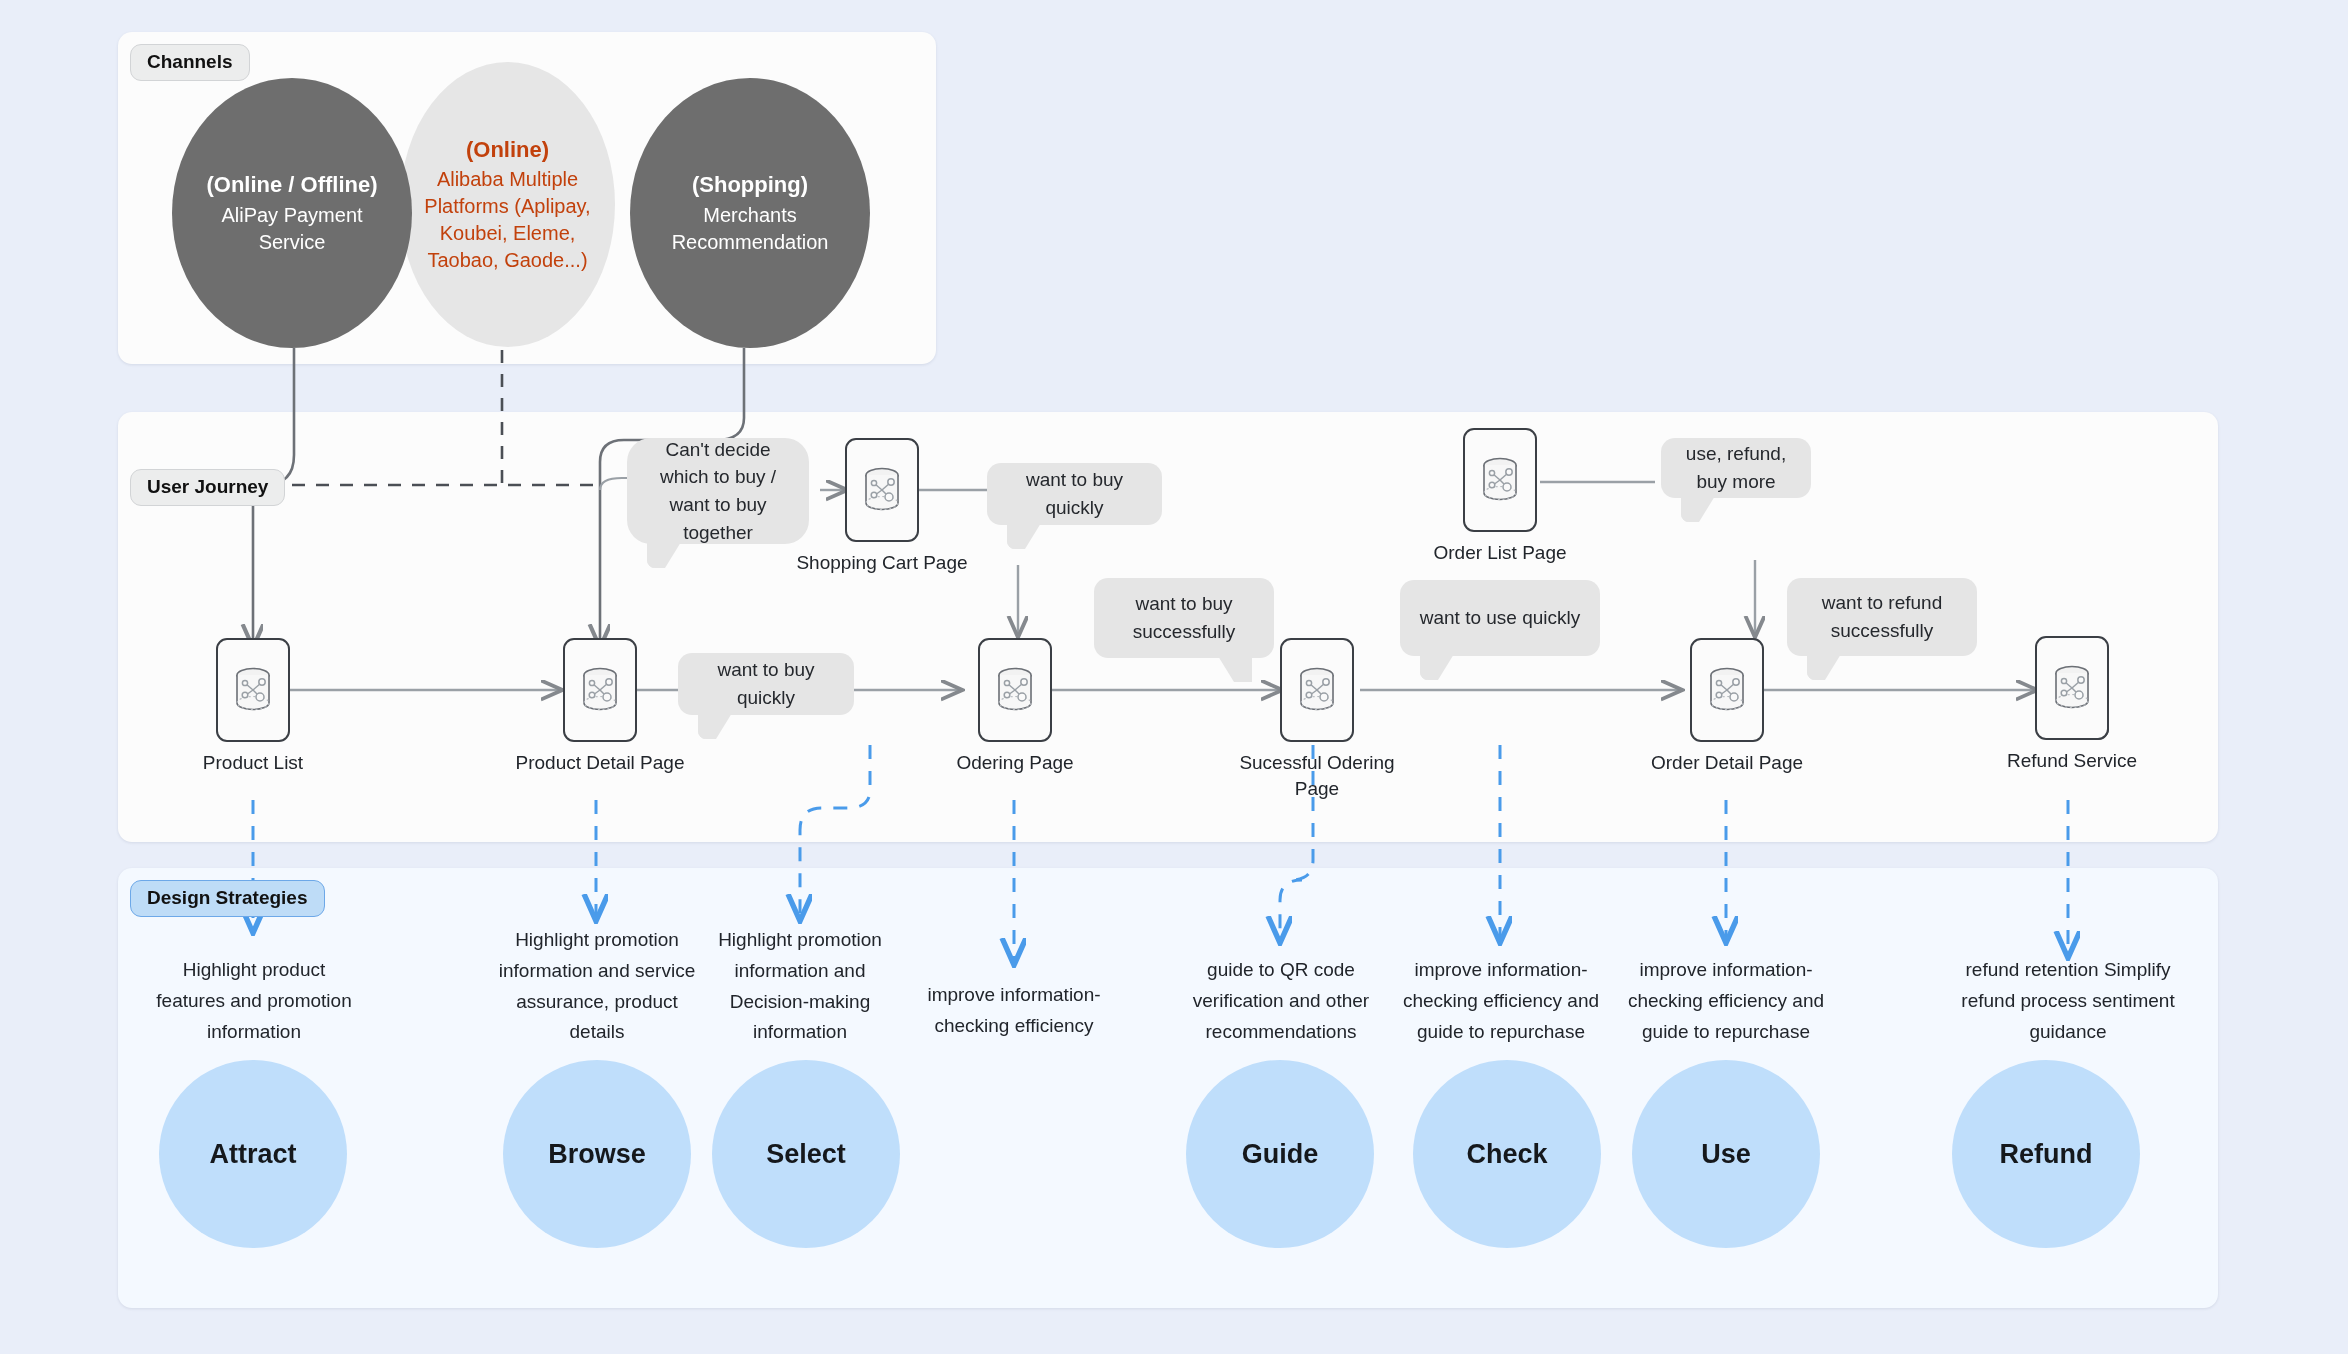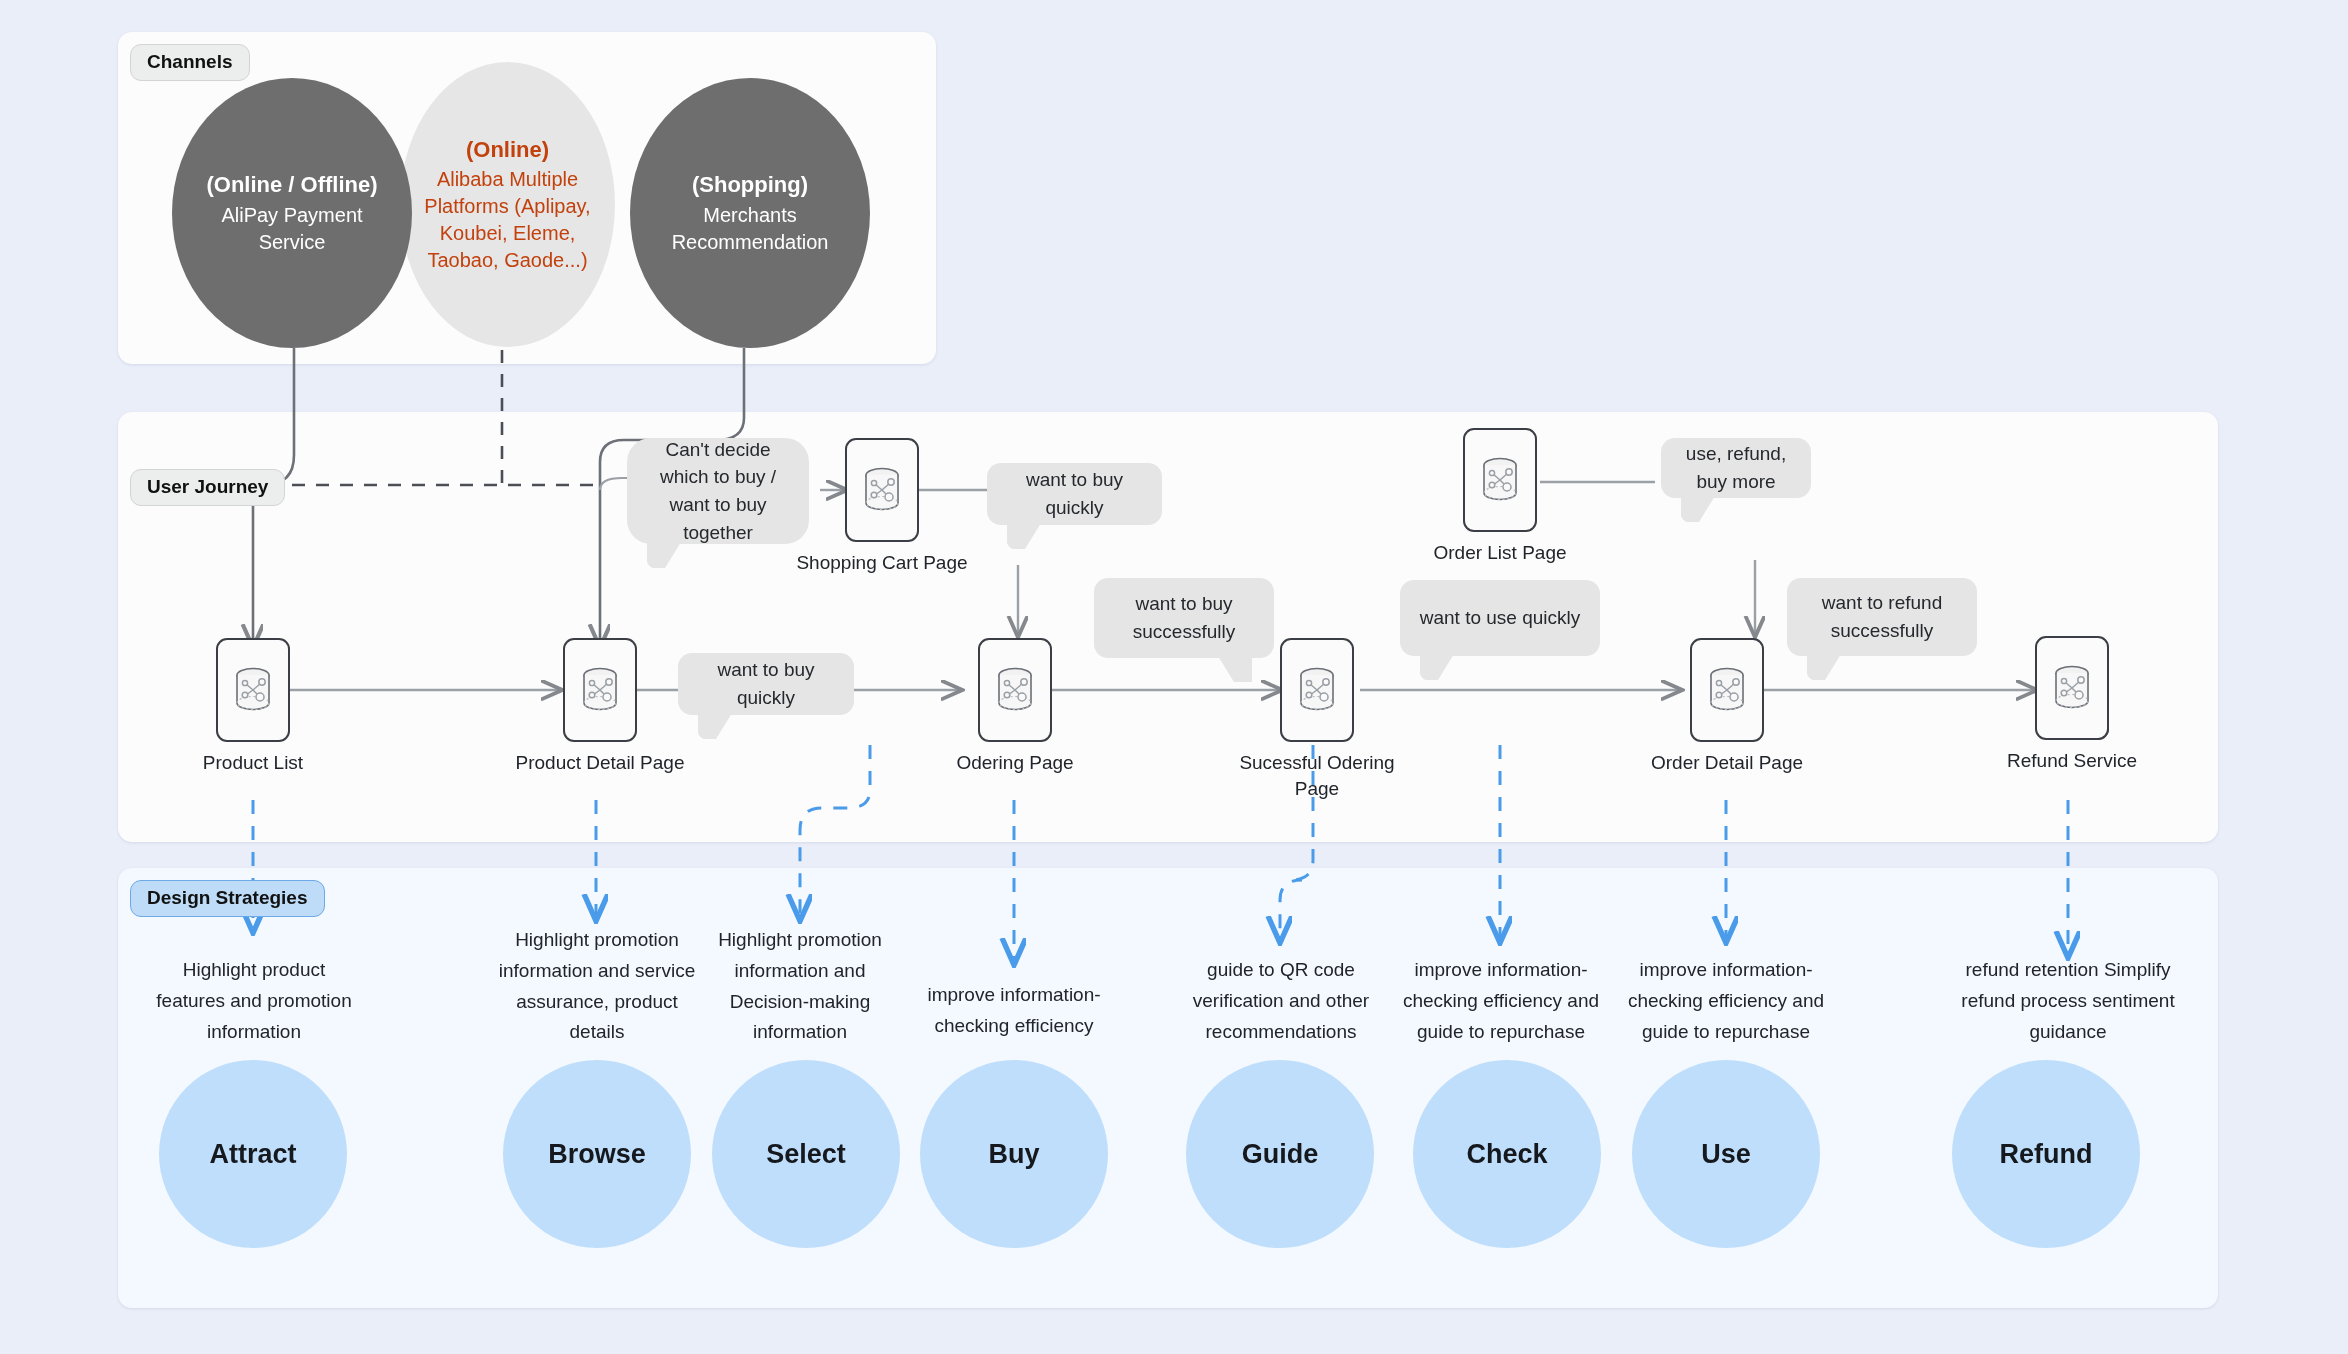--- a/index.html
+++ b/index.html
@@ -404,19 +404,18 @@
   <div class="strat" style="left:698px;top:925px;width:204px;">Highlight promotion information and Decision-making information</div>
   <div class="strat" style="left:920px;top:980px;width:188px;">improve information-checking efficiency</div>
   <div class="strat" style="left:1178px;top:955px;width:206px;">guide to QR code verification and other recommendations</div>
   <div class="strat" style="left:1395px;top:955px;width:212px;">improve information-checking efficiency and guide to repurchase</div>
   <div class="strat" style="left:1620px;top:955px;width:212px;">improve information-checking efficiency and guide to repurchase</div>
   <div class="strat" style="left:1948px;top:955px;width:240px;">refund retention Simplify refund process sentiment guidance</div>
 
   <div class="stage-c" style="left:159px;top:1060px;">Attract</div>
   <div class="stage-c" style="left:503px;top:1060px;">Browse</div>
   <div class="stage-c" style="left:712px;top:1060px;">Select</div>
-  <div class="stage-c" style="left:920px;top:1060px;">Buy</div>
   <div class="stage-c" style="left:1186px;top:1060px;">Guide</div>
   <div class="stage-c" style="left:1413px;top:1060px;">Check</div>
   <div class="stage-c" style="left:1632px;top:1060px;">Use</div>
   <div class="stage-c" style="left:1952px;top:1060px;">Refund</div>
 
 </div>
 
 </body></html>

